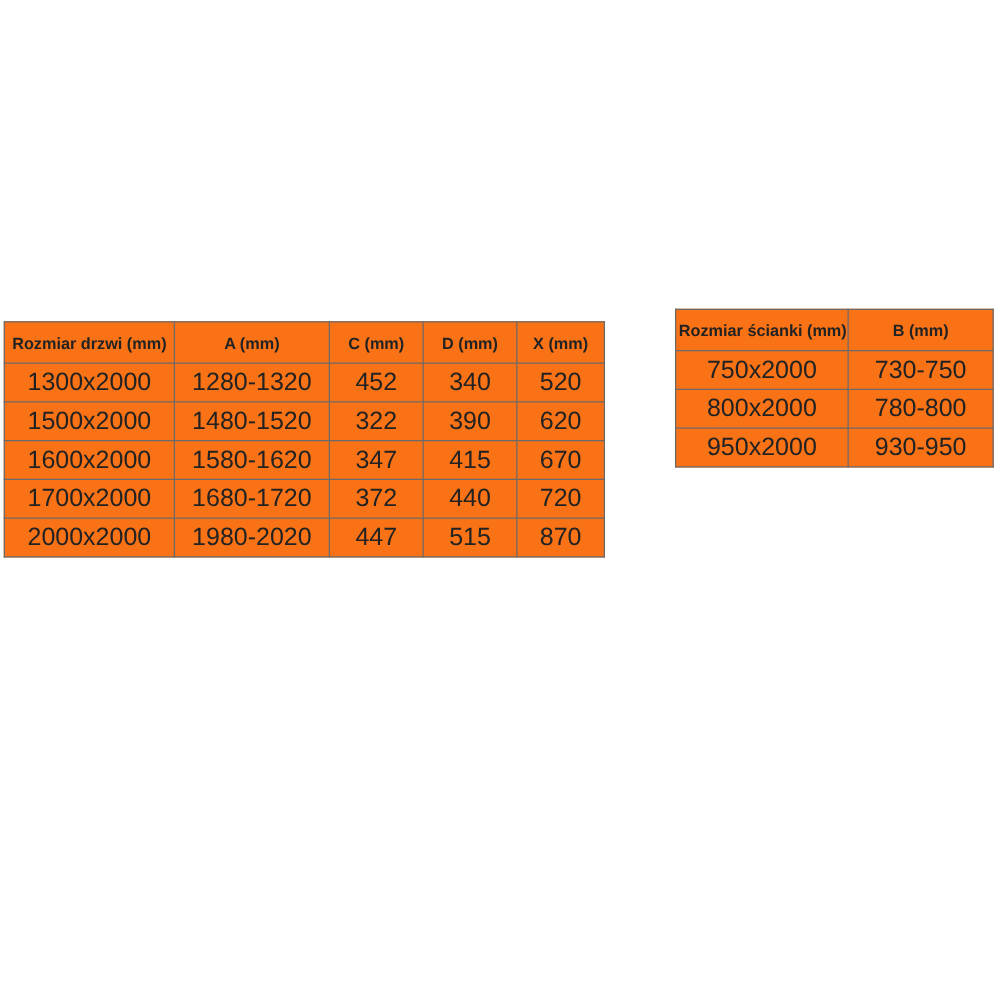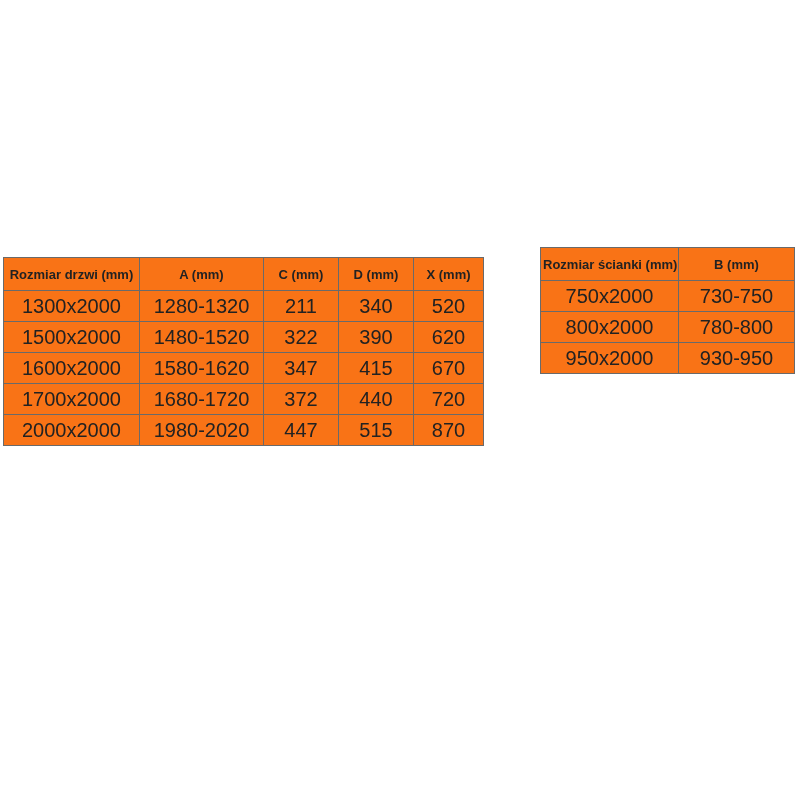--- a/index.html
+++ b/index.html
@@ -75,21 +75,21 @@
           <th>A (mm)</th>
           <th>C (mm)</th>
           <th>D (mm)</th>
           <th>X (mm)</th>
         </tr>
       </thead>
     <tbody>
         <tr>
           <td>1300x2000</td>
           <td>1280-1320</td>
-          <td>211</td>
+          <td>452</td>
           <td>340</td>
           <td>520</td>
         </tr>
         <tr>
           <td>1500x2000</td>
           <td>1480-1520</td>
           <td>322</td>
           <td>390</td>
           <td>620</td>
         </tr>

